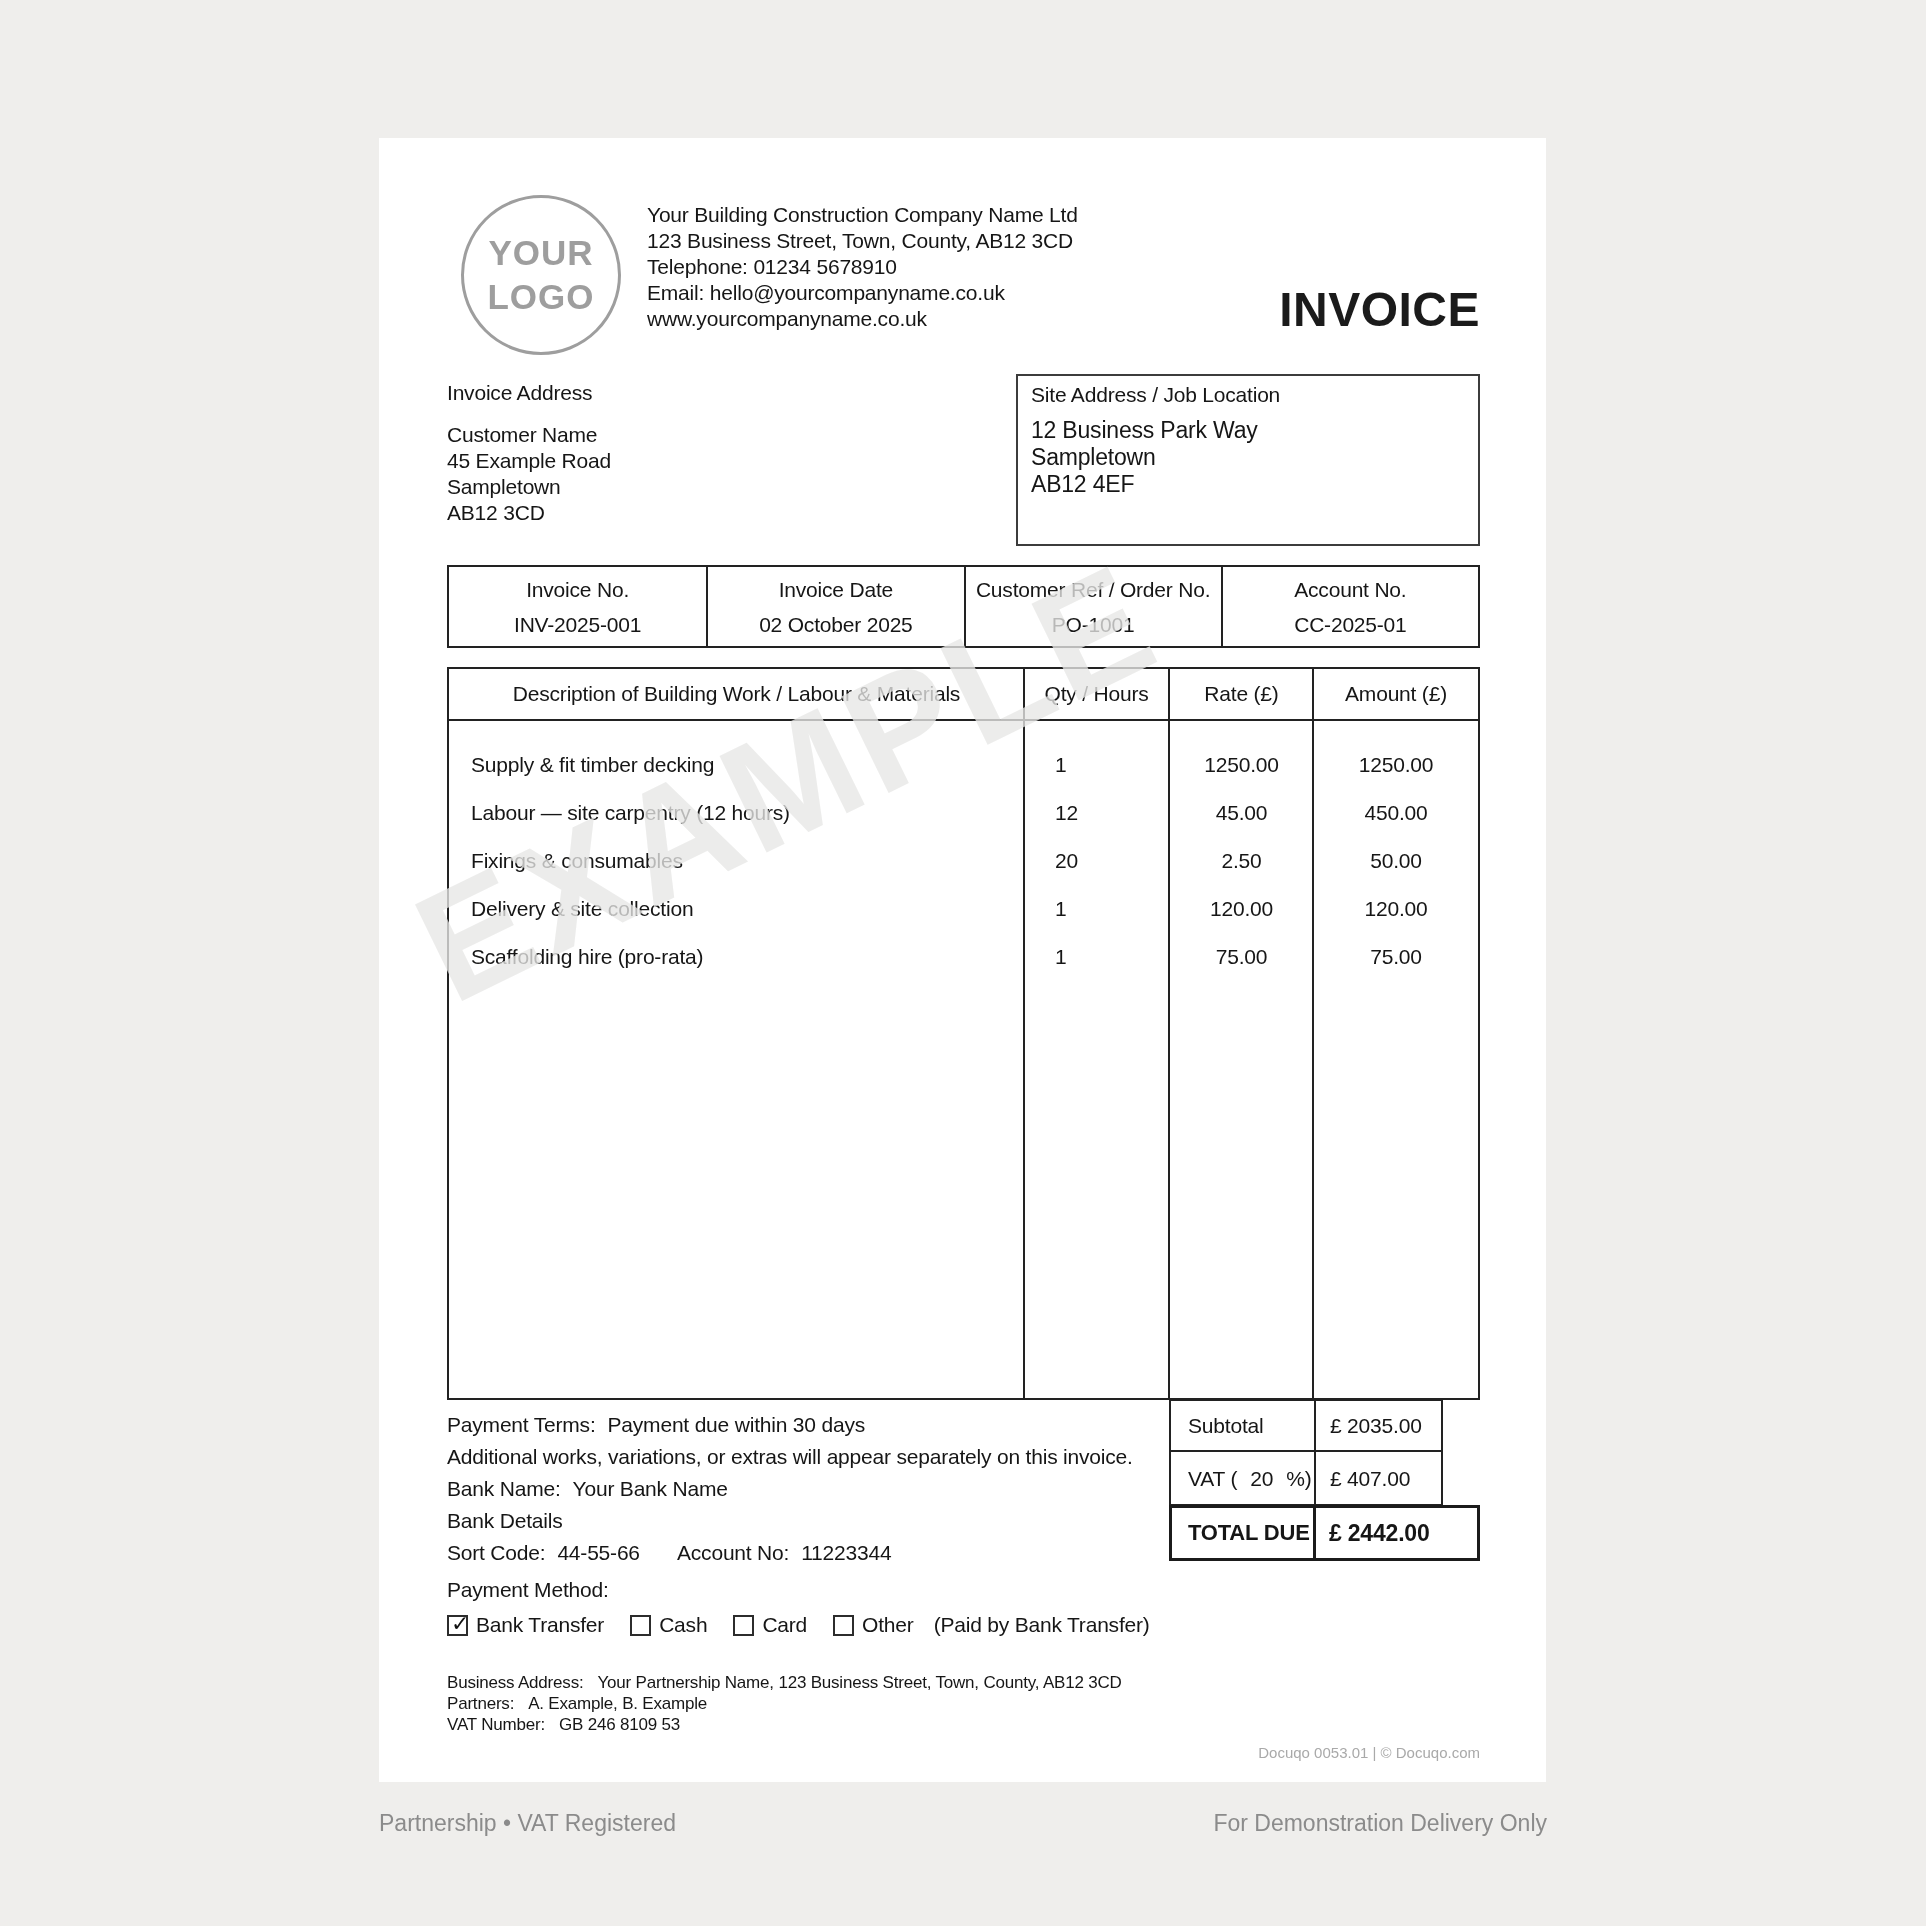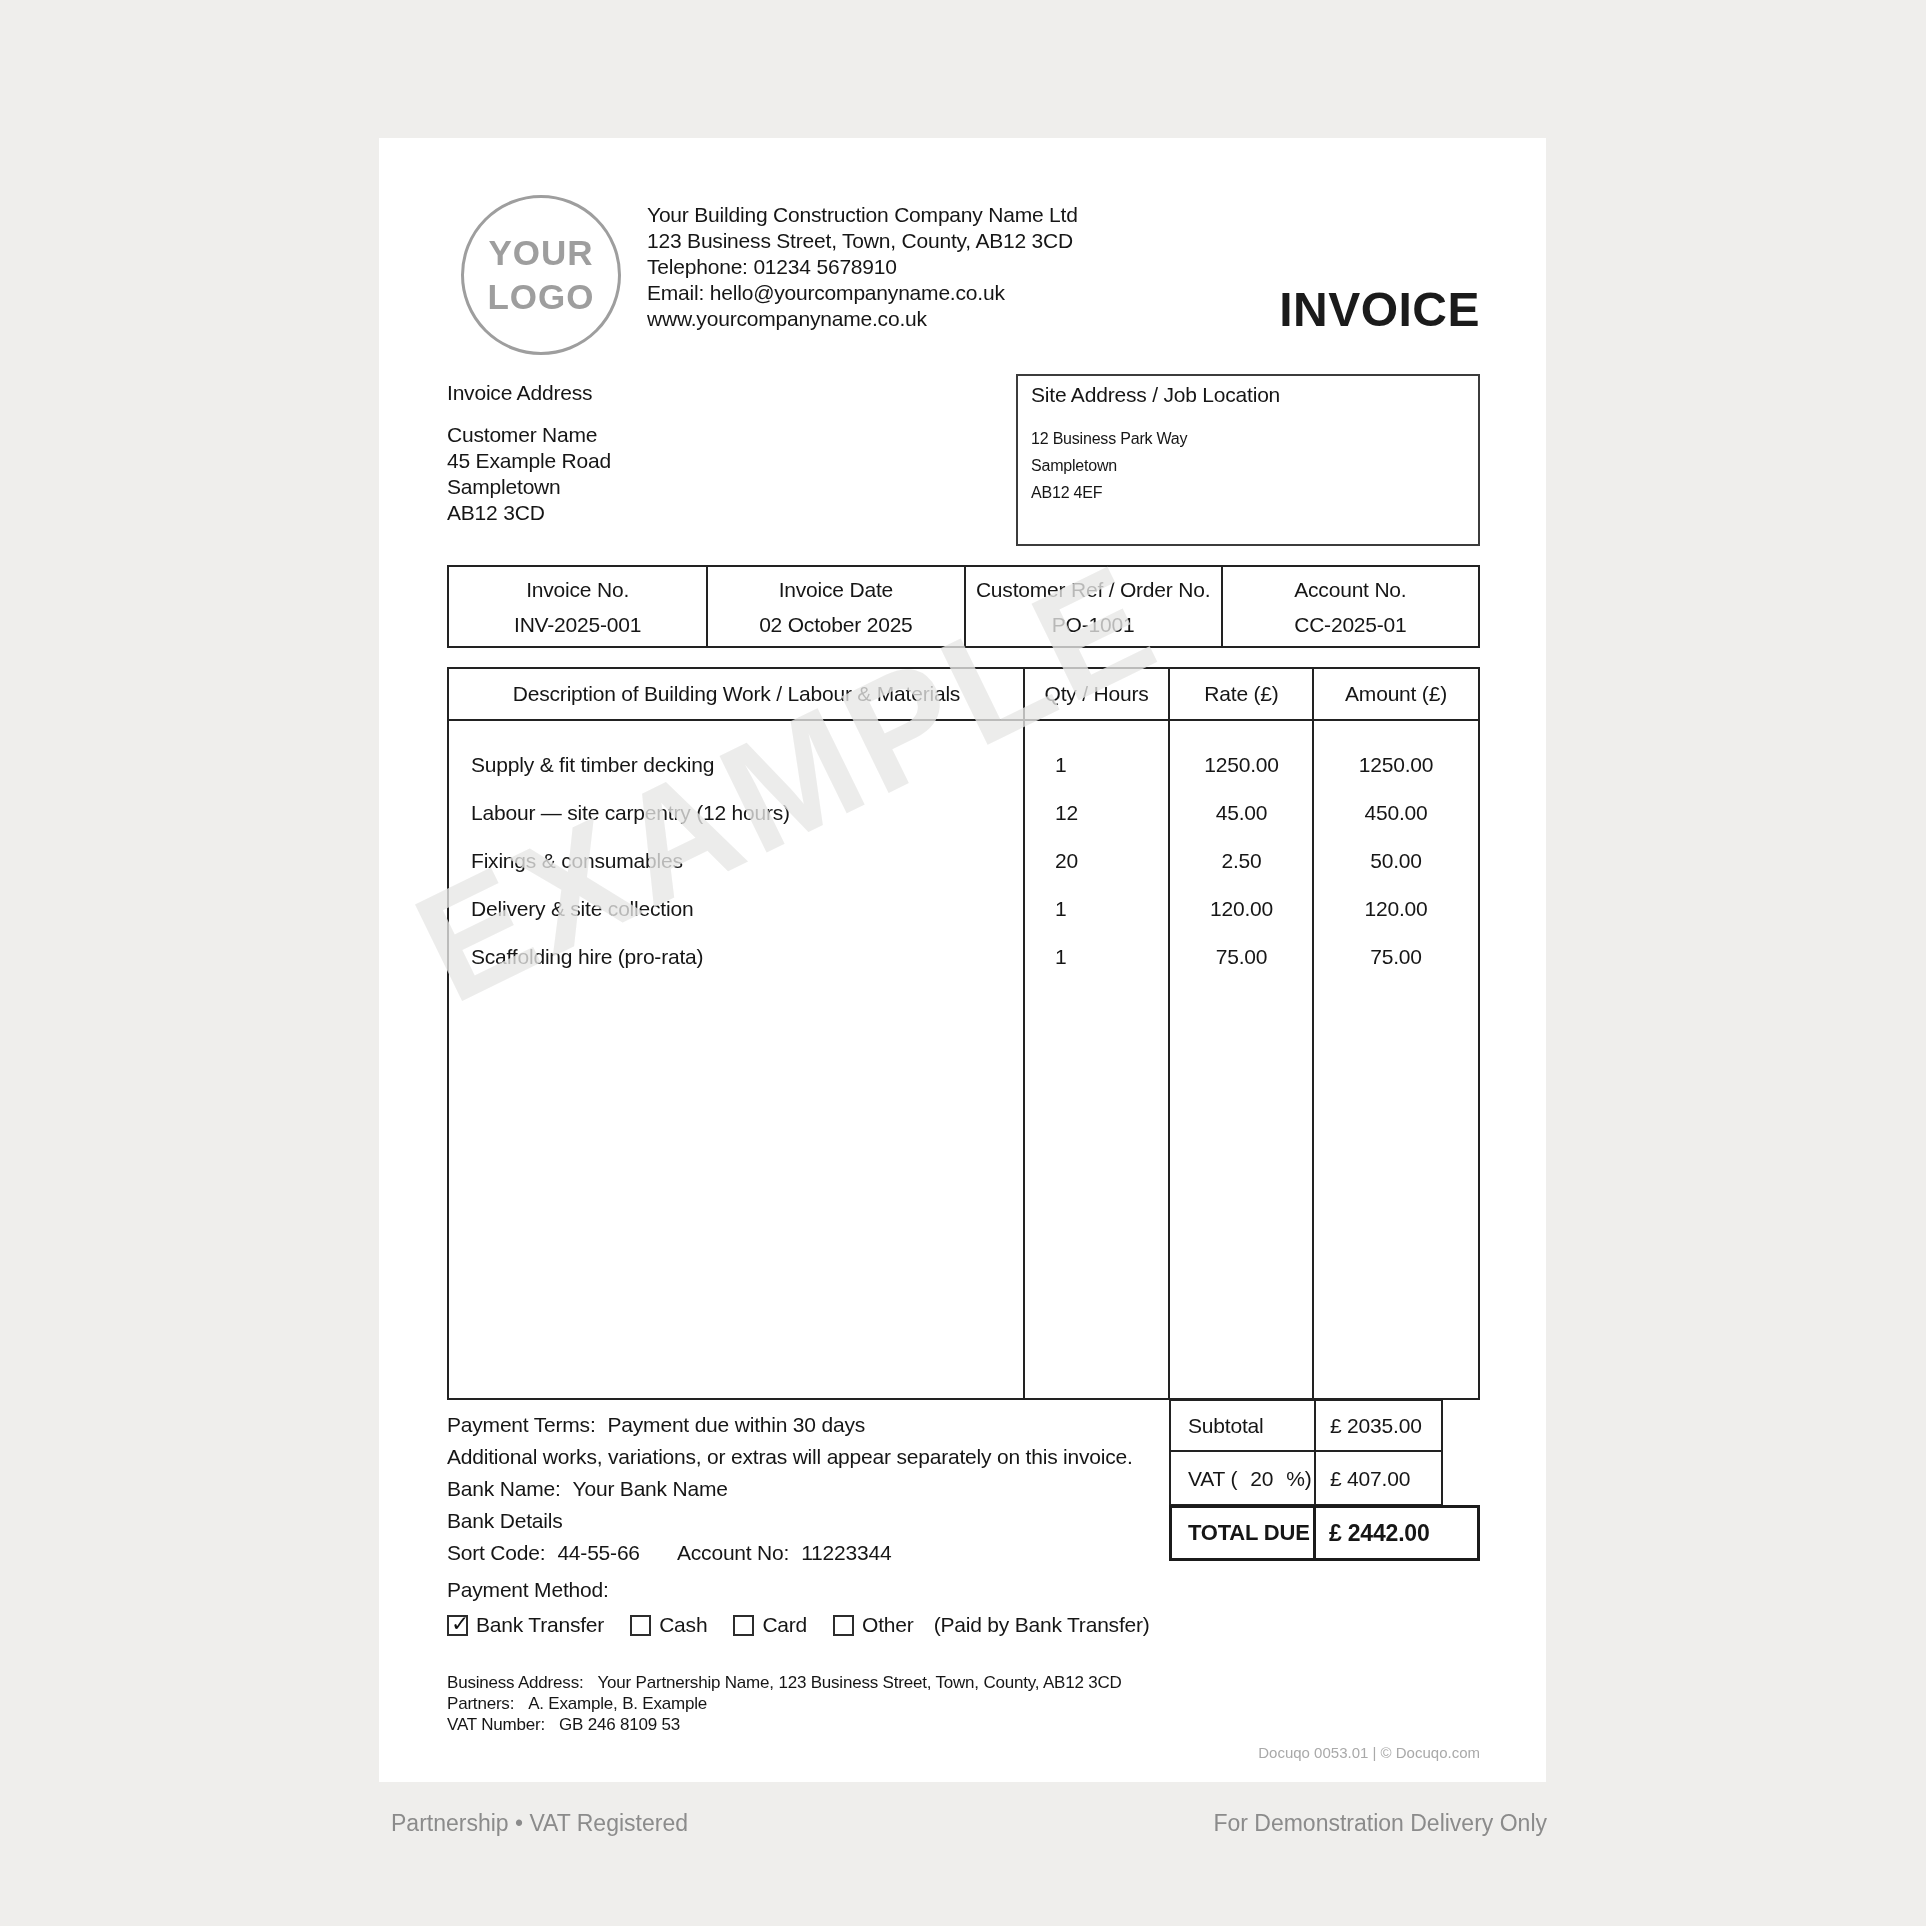--- a/index.html
+++ b/index.html
@@ -11,21 +11,21 @@
   .logo { position:absolute; left:82px; top:57px; width:160px; height:160px; border:3px solid #9e9e9e; border-radius:50%; box-sizing:border-box; display:flex; flex-direction:column; align-items:center; justify-content:center; }
   .logo-line { font-size:35px; font-weight:bold; color:#9e9e9e; line-height:44px; letter-spacing:1px; }
   .company-info { position:absolute; left:268px; top:64px; font-size:21px; line-height:26px; }
   .doc-title { position:absolute; right:66px; top:142px; font-size:48px; font-weight:bold; letter-spacing:0.5px; line-height:59px; color:#1b1b1b; }
 
   
   .inv-addr-label { position:absolute; left:68px; top:242px; font-size:21px; line-height:26px; }
   .inv-addr { position:absolute; left:68px; top:284px; font-size:21px; line-height:26px; }
   .site-box { position:absolute; left:637px; top:236px; width:464px; height:172px; box-sizing:border-box; border:2px solid #3c3c3c; padding:6px 0 0 13px; }
   .site-label { font-size:21px; line-height:26px; }
-  .site-lines { margin-top:17px; font-size:16px; line-height:27px; }
+  .site-lines { margin-top:9px; font-size:23px; line-height:27px; }
 
   
   .meta-table { position:absolute; left:68px; top:427px; width:1033px; height:83px; box-sizing:border-box; border:2px solid #222; display:grid; grid-template-columns:1fr 1fr 1fr 1fr; }
   .meta-cell { border-left:2px solid #222; display:flex; flex-direction:column; align-items:center; padding-top:10px; row-gap:9px; }
   .meta-cell:first-child { border-left:none; }
   .meta-label, .meta-value { font-size:21px; line-height:26px; white-space:nowrap; }
 
   
   .items-table { position:absolute; left:68px; top:529px; width:1033px; height:733px; box-sizing:border-box; border:2px solid #222; }
   .vline { position:absolute; top:0; bottom:0; width:2px; background:#222; }
@@ -65,21 +65,21 @@
   
   .biz-block { position:absolute; left:68px; top:1534px; font-size:17px; line-height:21px; }
   .biz-block .lbl { margin-right:14px; }
 
   .docref { position:absolute; right:66px; top:1606px; font-size:15px; color:#a9a9a9; letter-spacing:0; }
 
   
   .watermark { position:absolute; left:408px; top:645px; transform:translate(-50%,-50%) rotate(-26deg); font-size:156px; font-weight:bold; letter-spacing:6px; color:rgba(231,231,229,0.78); white-space:nowrap; z-index:30; pointer-events:none; }
 
   
-  .bottom-left  { position:absolute; left:391px;  top:1810px; font-size:23px; color:#8b8b8b; }
+  .bottom-left  { position:absolute; left:379px;  top:1810px; font-size:23px; color:#8b8b8b; }
   .bottom-right { position:absolute; right:380px; top:1810px; font-size:23px; color:#8b8b8b; }
 </style>
 </head>
 <body>
 
 <div class="canvas">
   <div class="page">
 
     <div class="logo">
       <div class="logo-line">YOUR</div>

